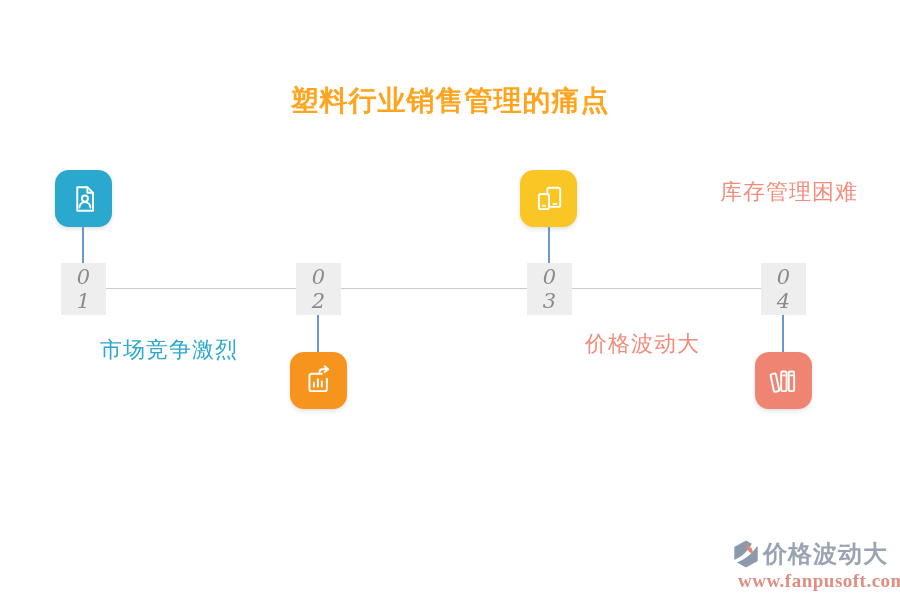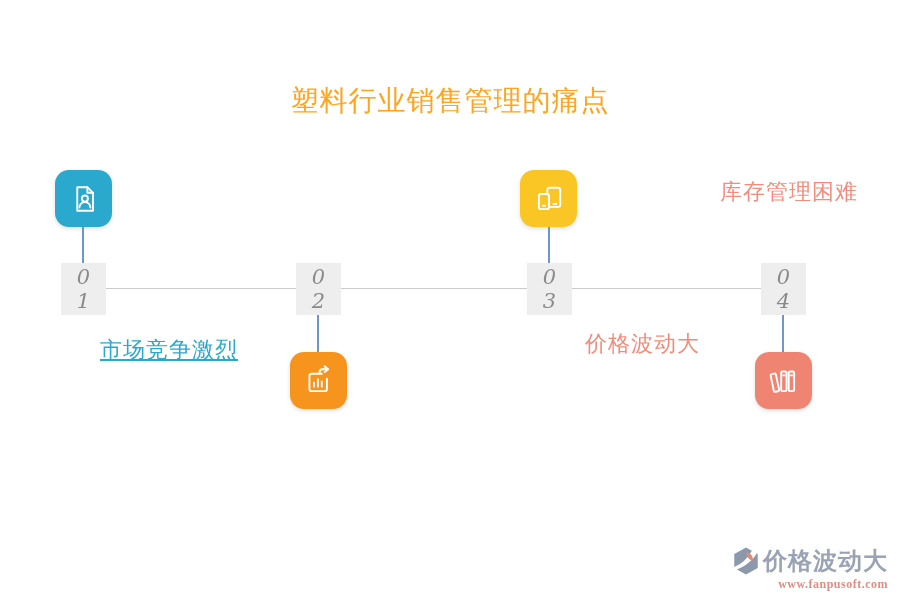--- a/index.html
+++ b/index.html
@@ -2,21 +2,21 @@
 <html><head>
 <meta charset="utf-8">
 <style>
   html,body{margin:0;padding:0;background:#fff;}
   .stage{
     position:relative;width:900px;height:600px;background:#ffffff;overflow:hidden;
     font-family:"Liberation Sans",sans-serif;
   }
   .title{
     position:absolute;top:82px;left:0;width:900px;margin:0;
-    text-align:center;font-size:28px;font-weight:400;letter-spacing:1px;
+    text-align:center;font-size:28px;font-weight:700;letter-spacing:1px;
   }
   .axis{
     position:absolute;top:288px;left:83px;width:700px;height:1px;
   }
   .connector{
     position:absolute;width:2px;margin-left:-1px;
   }
   .c1{left:83px;top:227px;height:44px;}
   .c2{left:318px;top:315px;height:38px;}
   .c3{left:549px;top:227px;height:44px;}
@@ -36,36 +36,36 @@
     box-shadow:0 2px 4px rgba(0,0,0,0.12);
   }
   .icon svg{width:36px;height:36px;display:block;}
   .i1{left:55px;top:170px;}
   .i2{left:290px;top:352px;}
   .i3{left:520px;top:170px;}
   .i4{left:755px;top:352px;}
   .label{
     position:absolute;font-size:22px;white-space:nowrap;letter-spacing:1px;
   }
-  .l1{left:100px;top:335px;text-decoration:underline;}
+  .l1{left:100px;top:335px;}
   .l2{left:330px;top:170px;}
   .l3{left:585px;top:329px;}
   .l4{left:720px;top:177px;}
   .footer{
     position:absolute;right:12px;bottom:8px;width:150px;
   }
   .footer-row{display:flex;align-items:center;justify-content:flex-end;}
   .logo-mark{width:30px;height:30px;margin-right:2px;flex:0 0 auto;}
   .logo-mark svg{width:30px;height:30px;display:block;}
   .brand{
     font-size:24px;font-weight:700;letter-spacing:1px;white-space:nowrap;
     font-family:"Liberation Serif","DejaVu Serif",serif;
   }
   .url{
-    font-size:12px;font-weight:700;text-align:right;margin-top:0;letter-spacing:0.5px;
+    font-size:19px;font-weight:700;text-align:right;margin-top:0;letter-spacing:0.5px;
     font-family:"Liberation Serif","DejaVu Serif",serif;
   }
 </style>
 </head>
 <body>
 
 <div class="stage">
 
   <h1 class="title" style="color: rgb(255, 164, 30);">塑料行业销售管理的痛点</h1>
 

